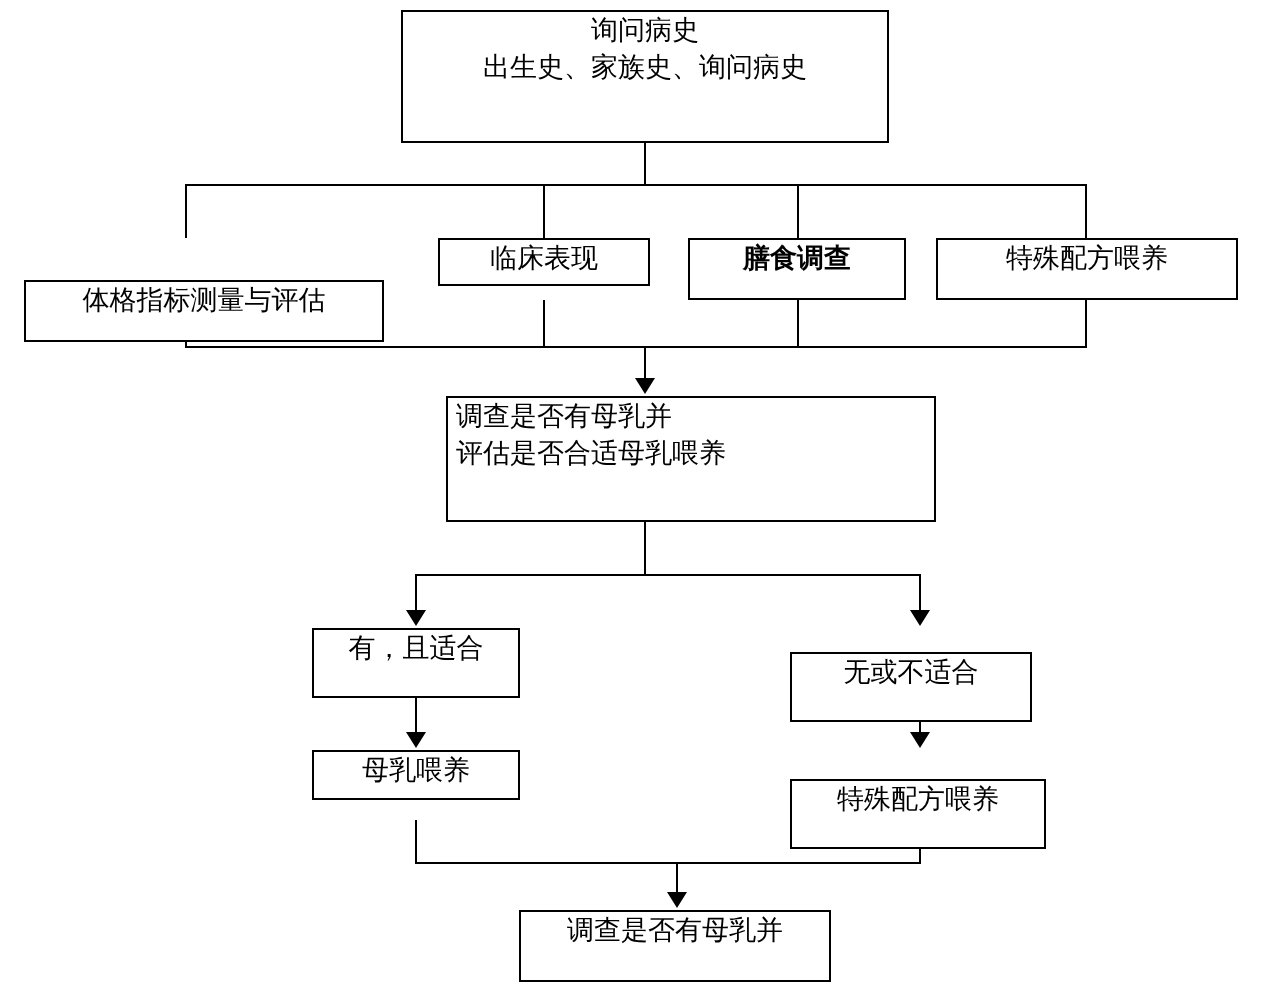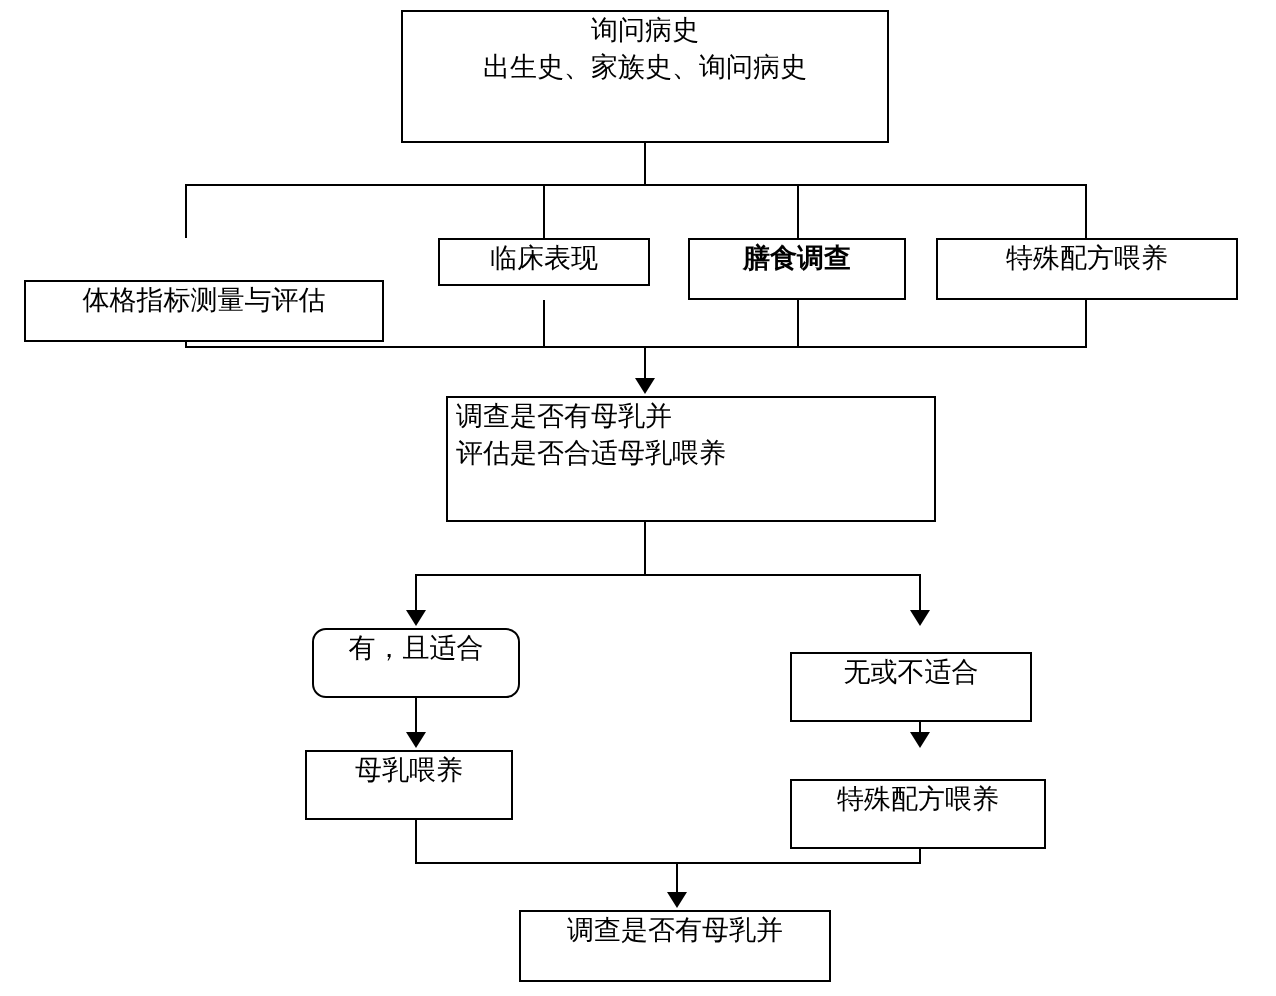--- a/index.html
+++ b/index.html
@@ -105,34 +105,34 @@
     <span class="line2">评估是否合适母乳喂养</span>
   </div>
 
   <div class="vline" style="left:644px; top:522px; height:54px;"></div>
   <div class="hline" style="left:415px; top:574px; width:506px;"></div>
   <div class="vline" style="left:415px; top:574px; height:38px;"></div>
   <div class="arrow" style="left:406px; top:610px;"></div>
   <div class="vline" style="left:919px; top:574px; height:38px;"></div>
   <div class="arrow" style="left:910px; top:610px;"></div>
 
-  <div class="node" style="left:312px; top:628px; width:208px; height:70px;border-radius:14px;">
+  <div class="node" style="left:312px; top:628px; width:208px; height:70px;">
     <span>有，且适合</span>
   </div>
 
   <div class="node" style="left:790px; top:652px; width:242px; height:70px;">
     <span>无或不适合</span>
   </div>
 
   <div class="vline" style="left:415px; top:698px; height:36px;"></div>
   <div class="arrow" style="left:406px; top:732px;"></div>
   <div class="vline" style="left:919px; top:698px; height:36px;"></div>
   <div class="arrow" style="left:910px; top:732px;"></div>
 
-  <div class="node" style="left:305px; top:750px; width:208px; height:70px;">
+  <div class="node" style="left:312px; top:750px; width:208px; height:50px;">
     <span>母乳喂养</span>
   </div>
 
   <div class="node" style="left:790px; top:750px; width:256px; height:70px;margin-top:29px;">
     <span>特殊配方喂养</span>
   </div>
 
   <div class="vline" style="left:415px; top:820px; height:44px;"></div>
   <div class="vline" style="left:919px; top:820px; height:44px;"></div>
   <div class="hline" style="left:415px; top:862px; width:506px;"></div>

